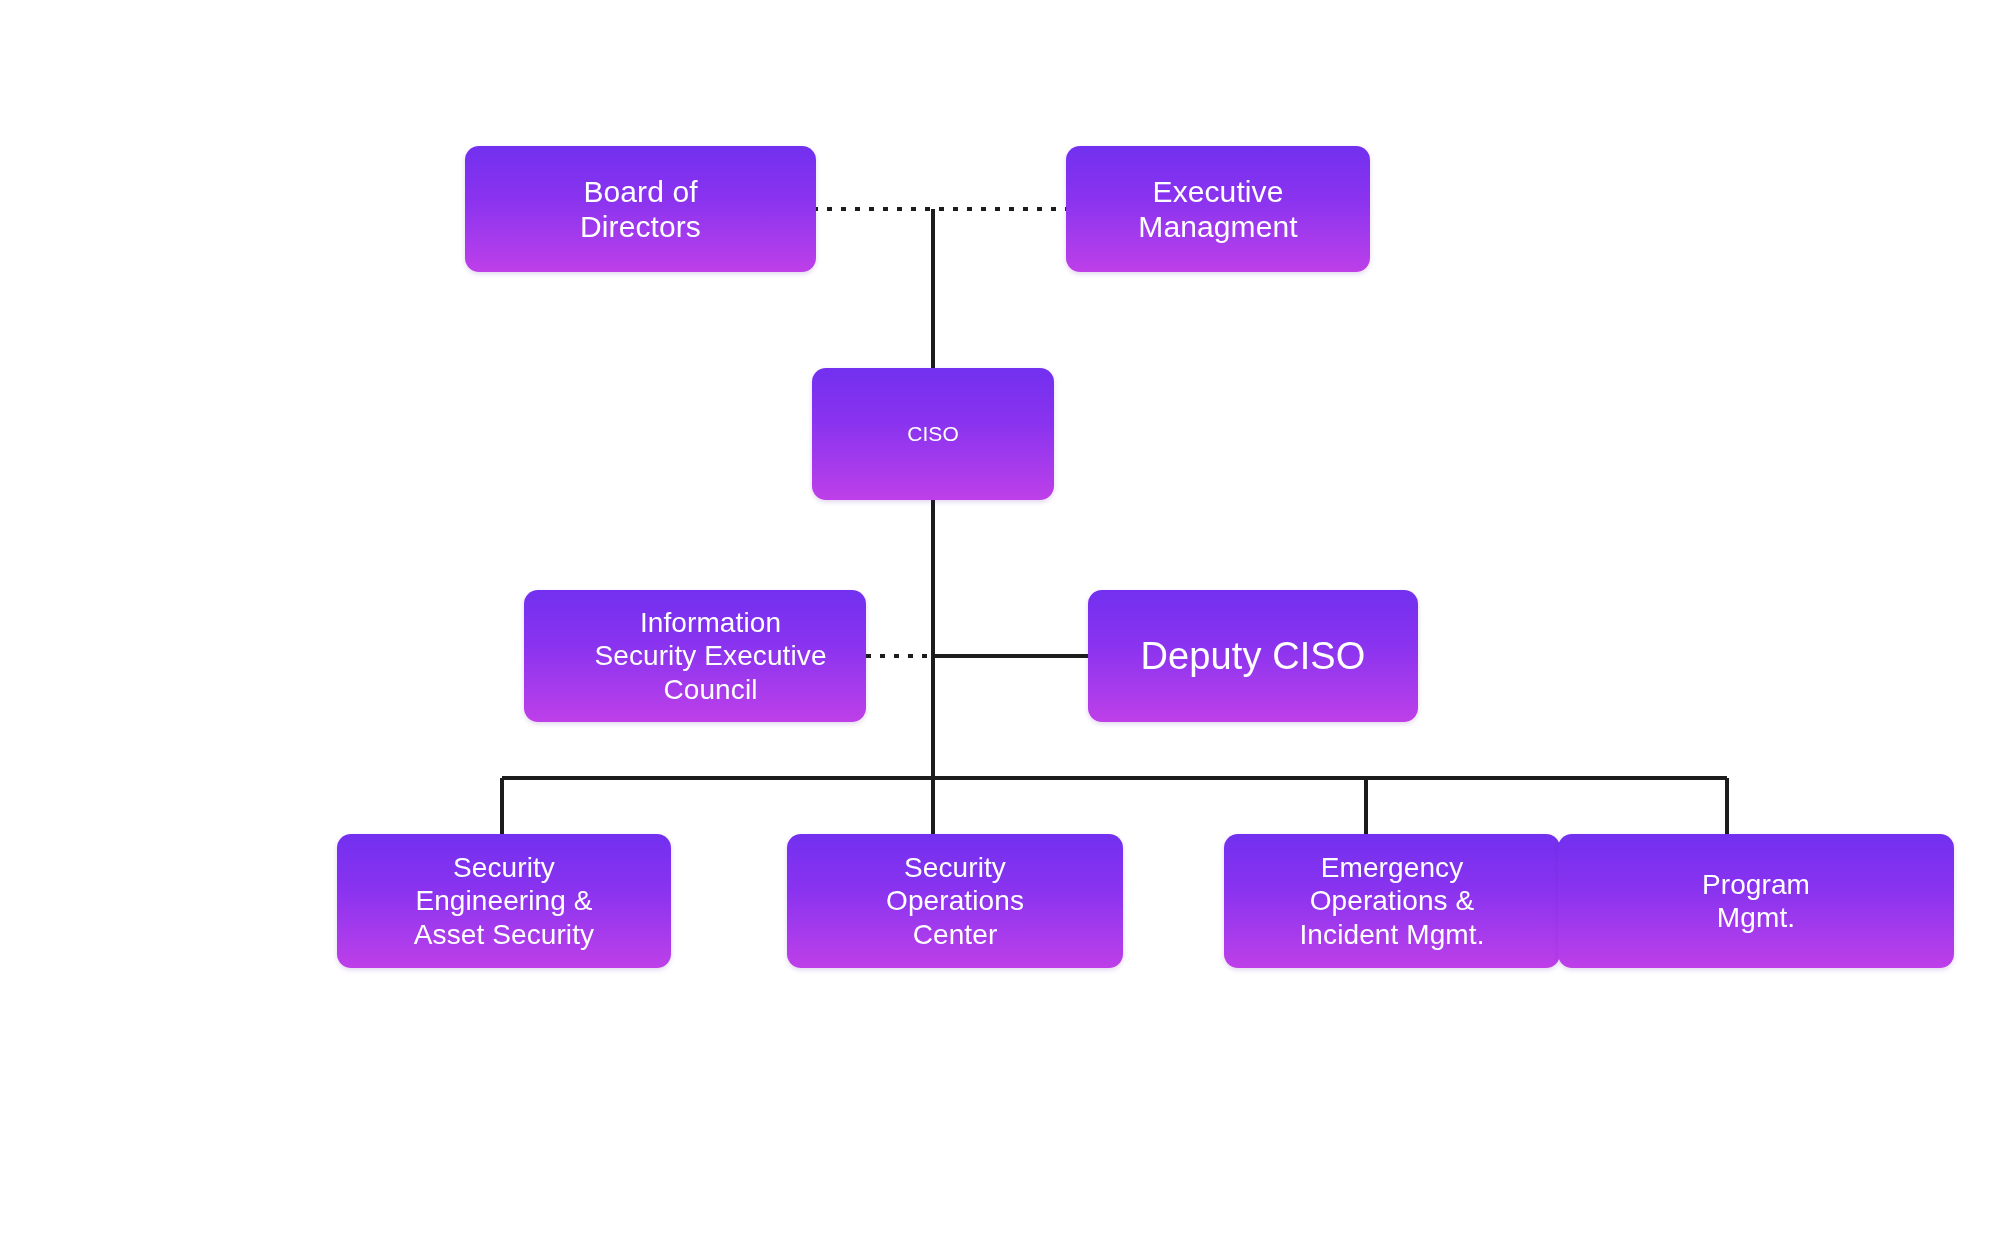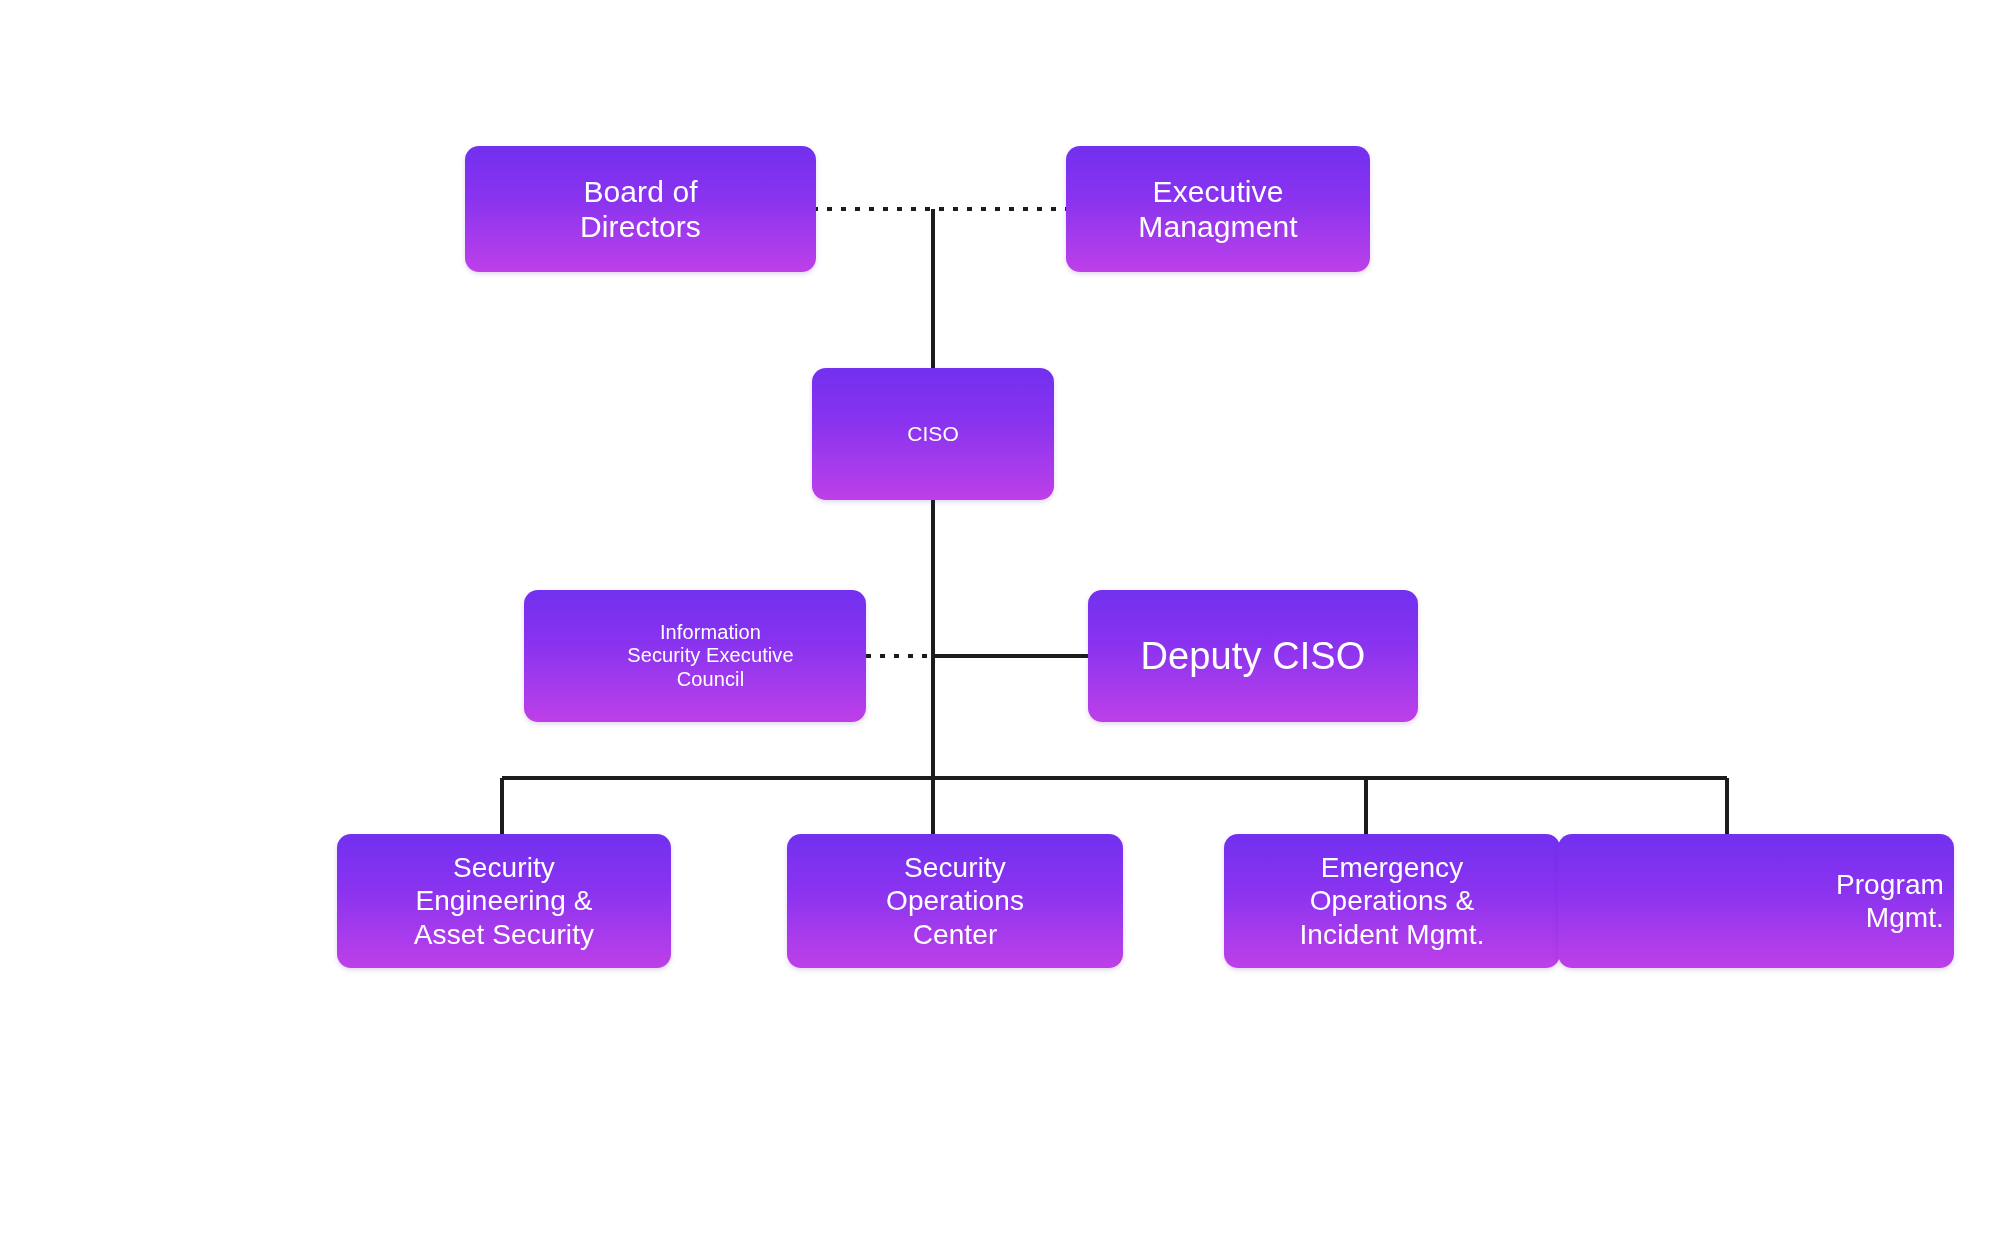--- a/index.html
+++ b/index.html
@@ -58,27 +58,27 @@
 
   
   #node-board            { left: 465px;  top: 146px; width: 351px; height: 126px; }
   #node-exec             { left: 1066px; top: 146px; width: 304px; height: 126px; }
   #node-ciso            { left: 812px;  top: 368px; width: 242px; height: 132px; }
   #node-council          { left: 524px;  top: 590px; width: 342px; height: 132px; }
   #node-deputy           { left: 1088px; top: 590px; width: 330px; height: 132px; }
   #node-seceng           { left: 337px;  top: 834px; width: 334px; height: 134px; }
   #node-soc              { left: 787px;  top: 834px; width: 336px; height: 134px; }
   #node-emergency        { left: 1224px; top: 834px; width: 336px; height: 134px; }
-  #node-program          { left: 1558px; top: 834px; width: 396px; height: 134px; text-align: right; }
+  #node-program          { left: 1558px; top: 834px; width: 396px; height: 134px; }
 
   
   #node-board  .label,
   #node-exec   .label { font-size: 30px; }
   #node-ciso   .label { font-size: 21px; }
-  #node-council .label { font-size: 20px; padding-left: 41px; }
+  #node-council .label { font-size: 28px; padding-left: 41px; }
   #node-deputy .label { font-size: 38px; }
   #node-seceng .label,
   #node-soc    .label,
   #node-emergency .label,
   #node-program .label { font-size: 28px; }
 </style>
 </head>
 <body>
 
 <div id="canvas">

